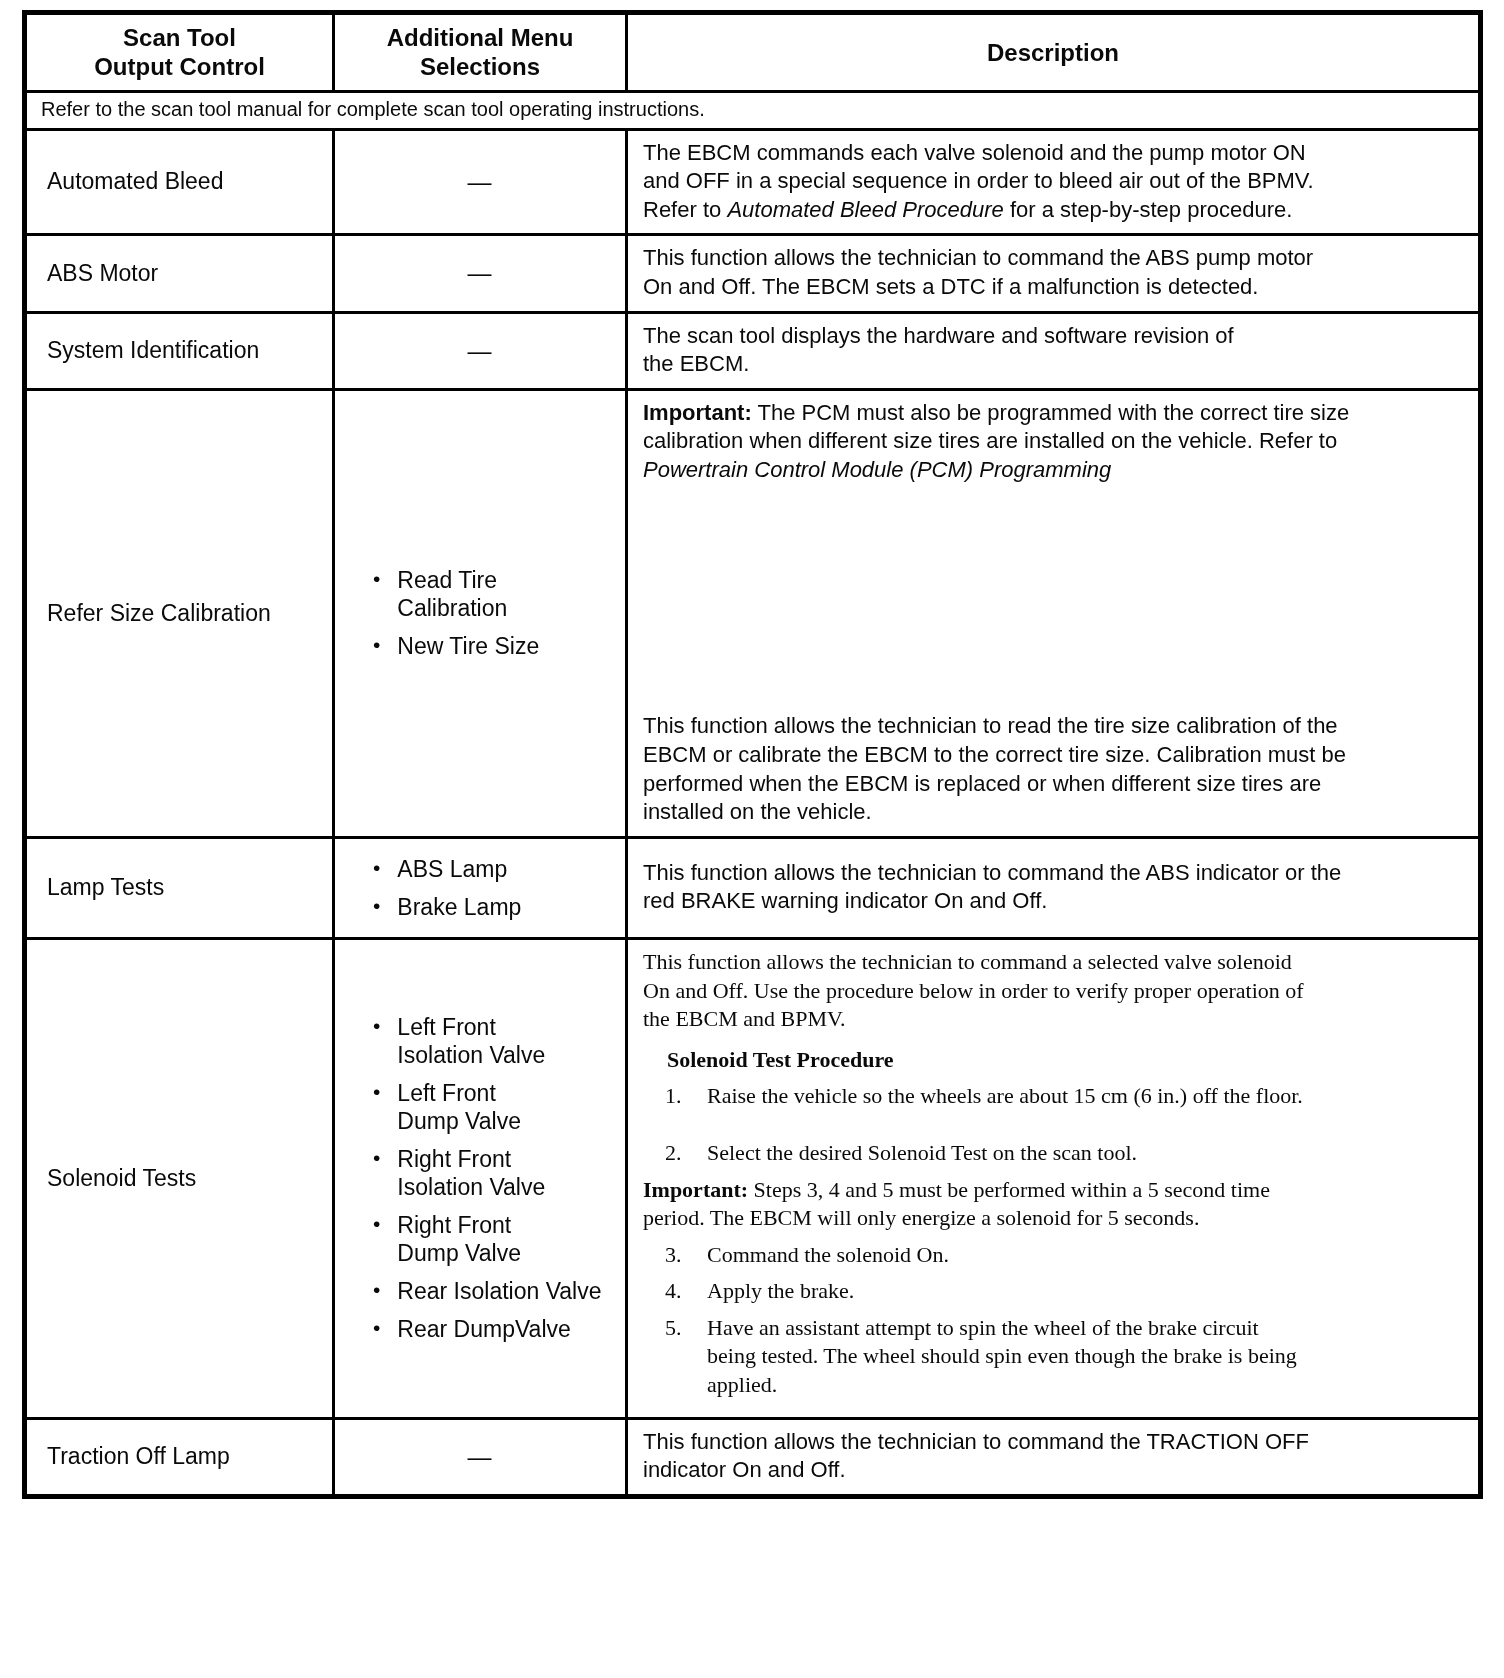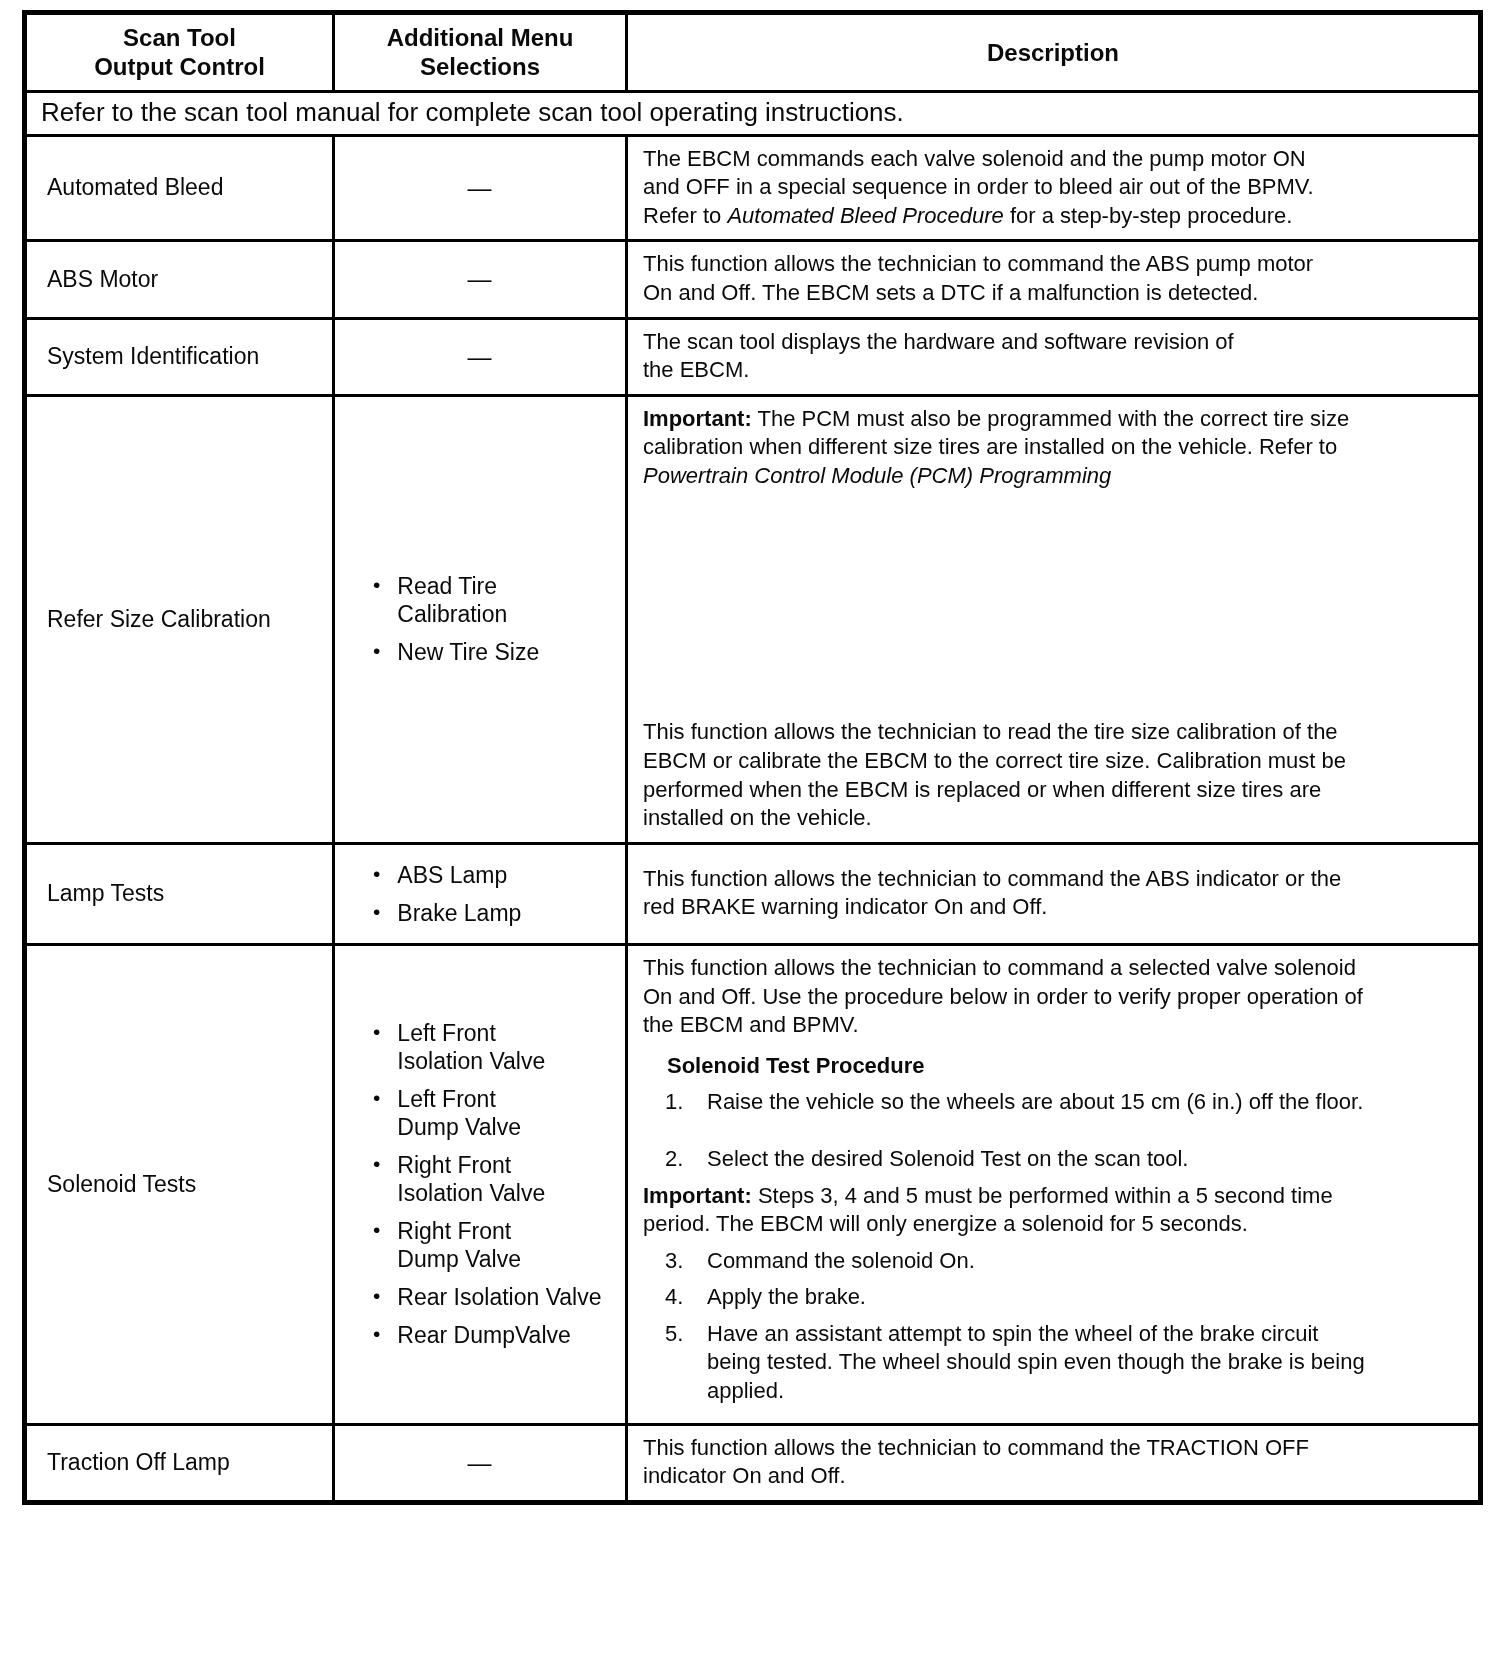--- a/index.html
+++ b/index.html
@@ -30,21 +30,21 @@
   th, td { border: 3px solid #000; vertical-align: middle; }
   th {
     font-weight: bold;
     font-size: 24px;
     line-height: 1.22;
     text-align: center;
     padding: 8px 6px;
     white-space: pre-line;
   }
   td.note-cell {
-    font-size: 26px;
+    font-size: 20px;
     padding: 4px 10px 6px 14px;
     vertical-align: middle;
   }
   td.control-cell {
     font-size: 23px;
     padding: 10px 8px 10px 20px;
     vertical-align: middle;
   }
   td.menu-cell {
     font-size: 23px;
@@ -214,21 +214,21 @@
           <li class="menu-item">
                 <span class="bullet">•</span>
                 <span class="mi-text">Rear Isolation Valve</span>
               </li>
           <li class="menu-item">
                 <span class="bullet">•</span>
                 <span class="mi-text">Rear DumpValve</span>
               </li>
         </ul>
       </td>
-      <td class="desc-cell" style="vertical-align: top;">
+      <td class="desc-cell" style="vertical-align: top; font-family: Liberation Serif, serif;">
         <div class="pre">This function allows the technician to command a selected valve solenoid
 On and Off. Use the procedure below in order to verify proper operation of
 the EBCM and BPMV.</div>
         <div class="proc-title">Solenoid Test Procedure</div>
         <div class="step gap-after">
           <span class="step-num">1.</span>
           <span class="step-text">Raise the vehicle so the wheels are about 15 cm (6 in.) off the floor.</span>
         </div>
         <div class="step">
           <span class="step-num">2.</span>

